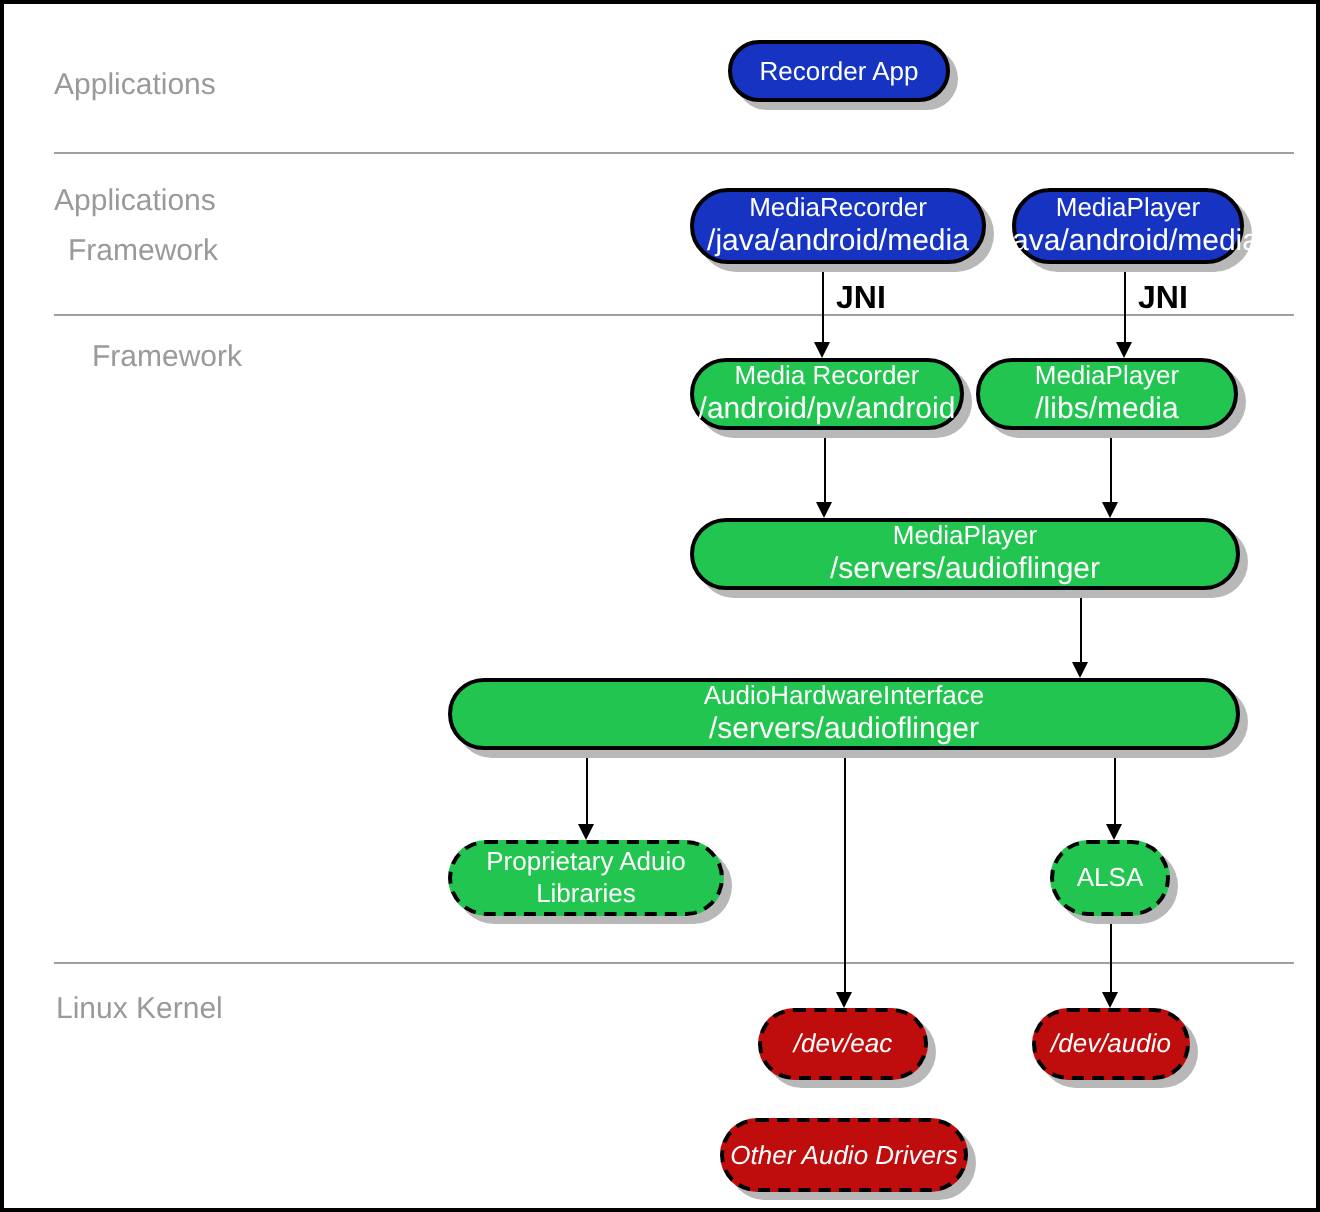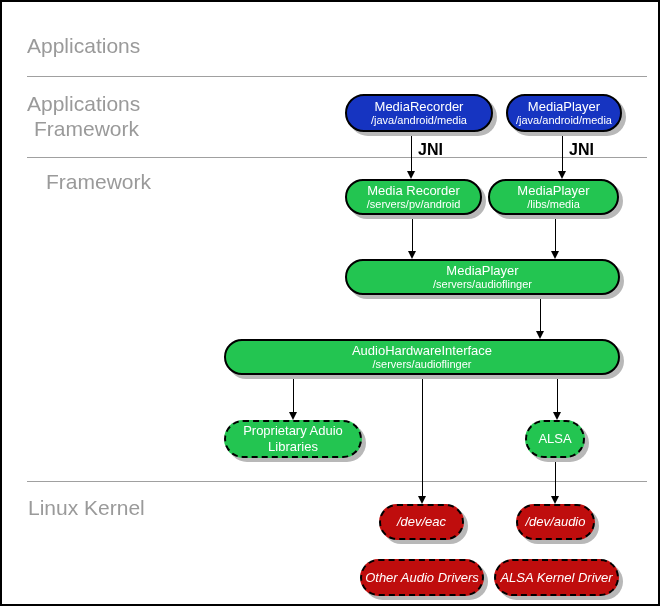--- a/index.html
+++ b/index.html
@@ -8,21 +8,21 @@
     width:660px; height:606px;
     box-sizing:border-box;
     background:#ffffff;
     border:2px solid #000;
     font-family:"Liberation Sans", sans-serif;
     overflow:hidden;
   }
   .layer-label {
     position:absolute;
     color:var(--label-gray,#9a9a9a);
-    font-size:21px;
+    font-size:15px;
     white-space:nowrap;
   }
   .divider {
     position:absolute;
     left:25px; width:620px; height:1px;
     background:var(--divider-gray,#a0a0a0);
   }
   .node {
     position:absolute;
     box-sizing:border-box;
@@ -32,21 +32,21 @@
     color:#fff;
     display:flex; flex-direction:column;
     align-items:center; justify-content:center;
     text-align:center; line-height:1.2;
   }
   .node.blue  { background:var(--app-blue,#1634c1); }
   .node.green { background:var(--lib-green,#23c551); }
   .node.red   { background:var(--kernel-red,#bf0d0d);font-style:italic; }
   .node.dashed { border-style:dashed; border-width:2px; }
   .node .title { font-size:13px; }
-  .node .subtitle { font-size:11px;text-align:right; }
+  .node .subtitle { font-size:15px;text-align:right; }
   .vline {
     position:absolute; width:1px;
     background:var(--connector-black,#000);
   }
   .arrowhead {
     position:absolute; width:0; height:0;
     border-left:4px solid transparent;
     border-right:4px solid transparent;
     border-top:8px solid var(--connector-black,#000);
   }
@@ -103,33 +103,36 @@
   </div>
   <div>
     <div class="vline" style="left:555px;top:374px;height:38px"></div>
     <div class="arrowhead" style="left:551px;top:410px"></div>
   </div>
   <div>
     <div class="vline" style="left:553px;top:456px;height:40px"></div>
     <div class="arrowhead" style="left:549px;top:494px"></div>
   </div>
 
+  <div class="node blue" style="left:362px;top:18px;width:111px;height:31px">
+    <div class="title">Recorder App</div>
+  </div>
 
   <div class="node blue" style="left:343px;top:92px;width:148px;height:38px">
     <div class="title">MediaRecorder</div>
     <div class="subtitle">/java/android/media</div>
   </div>
   <div class="node blue" style="left:504px;top:92px;width:116px;height:38px">
     <div class="title">MediaPlayer</div>
     <div class="subtitle">/java/android/media</div>
   </div>
 
   <div class="node green" style="left:343px;top:177px;width:137px;height:36px">
     <div class="title">Media Recorder</div>
-    <div class="subtitle">/servers/pv/android</div>
+    <div class="subtitle">/android/pv/android</div>
   </div>
   <div class="node green" style="left:486px;top:177px;width:131px;height:36px">
     <div class="title">MediaPlayer</div>
     <div class="subtitle">/libs/media</div>
   </div>
   <div class="node green" style="left:343px;top:257px;width:275px;height:36px">
     <div class="title">MediaPlayer</div>
     <div class="subtitle">/servers/audioflinger</div>
   </div>
   <div class="node green" style="left:222px;top:337px;width:396px;height:36px">
@@ -145,17 +148,14 @@
 
   <div class="node red dashed" style="left:377px;top:502px;width:85px;height:36px">
     <div class="title">/dev/eac</div>
   </div>
   <div class="node red dashed" style="left:514px;top:502px;width:79px;height:36px">
     <div class="title">/dev/audio</div>
   </div>
   <div class="node red dashed" style="left:358px;top:557px;width:124px;height:37px">
     <div class="title">Other Audio Drivers</div>
   </div>
-  <div class="node red dashed" style="left:492px;top:557px;width:125px;height:37px">
-    <div class="title">ALSA Kernel Driver</div>
-  </div>
 
 </div>
 
 </body></html>

